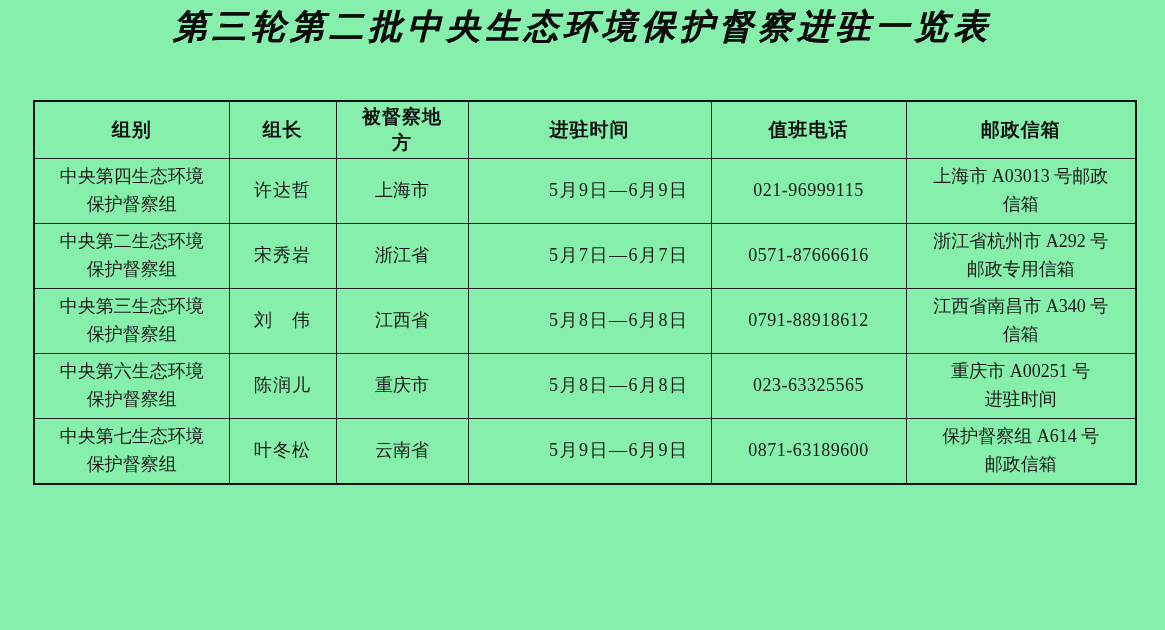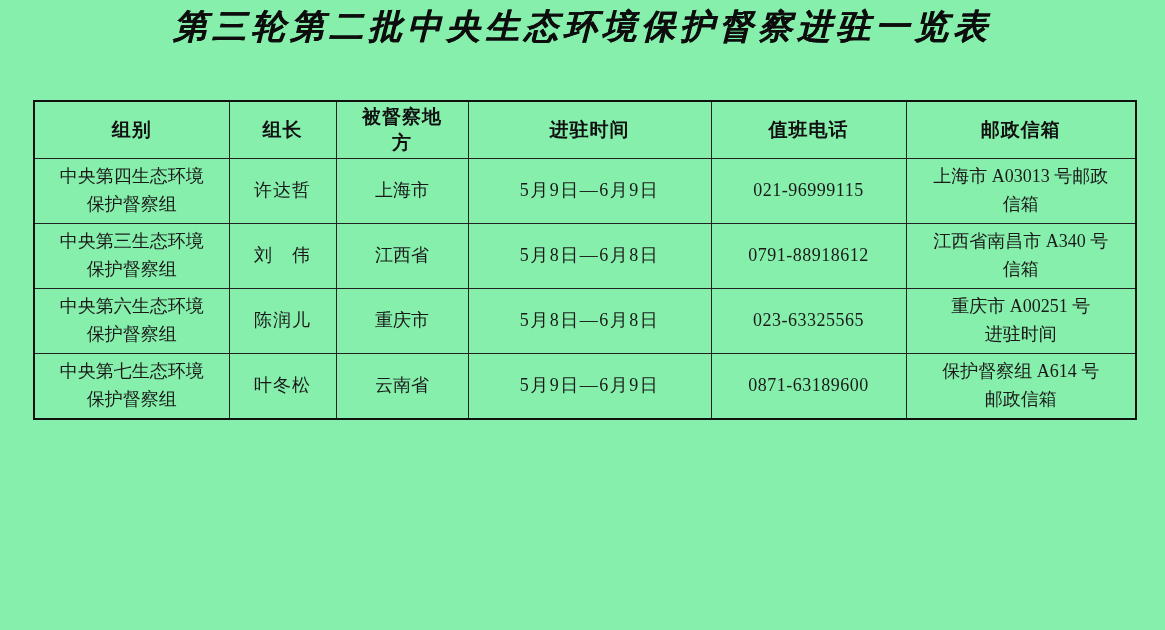--- a/index.html
+++ b/index.html
@@ -53,21 +53,21 @@
     letter-spacing: 1px;
     color: #111;
   }
   .insp-table td {
     height: 65px;
     font-size: 18px;
     line-height: 1.55;
     white-space: pre-line;
     color: #1a1a1a;
   }
-  td.cell-period { letter-spacing: 1.5px; white-space: nowrap; }
+  td.cell-period { letter-spacing: 1.5px; white-space: nowrap; text-align: right; }
   td.cell-phone  { letter-spacing: 0.5px; white-space: nowrap; text-align: center; }
   td.cell-leader { letter-spacing: 1px; }
   col.c-group   { width: 195px; }
   col.c-leader  { width: 107px; }
   col.c-region  { width: 132px; }
   col.c-period  { width: 243px; }
   col.c-phone   { width: 195px; }
   col.c-mailbox { width: 230px; }
 </style>
 </head>
@@ -101,20 +101,30 @@
         <td class="cell-group">中央第四生态环境
 保护督察组</td>
         <td class="cell-leader">许达哲</td>
         <td class="cell-region">上海市</td>
         <td class="cell-period">5月9日—6月9日</td>
         <td class="cell-phone">021-96999115</td>
         <td class="cell-mailbox">上海市 A03013 号邮政
 信箱</td>
       </tr>
       <tr>
+        <td class="cell-group">中央第二生态环境
+保护督察组</td>
+        <td class="cell-leader">宋秀岩</td>
+        <td class="cell-region">浙江省</td>
+        <td class="cell-period">5月7日—6月7日</td>
+        <td class="cell-phone">0571-87666616</td>
+        <td class="cell-mailbox">浙江省杭州市 A292 号
+邮政专用信箱</td>
+      </tr>
+      <tr>
         <td class="cell-group">中央第三生态环境
 保护督察组</td>
         <td class="cell-leader">刘　伟</td>
         <td class="cell-region">江西省</td>
         <td class="cell-period">5月8日—6月8日</td>
         <td class="cell-phone">0791-88918612</td>
         <td class="cell-mailbox">江西省南昌市 A340 号
 信箱</td>
       </tr>
       <tr>

